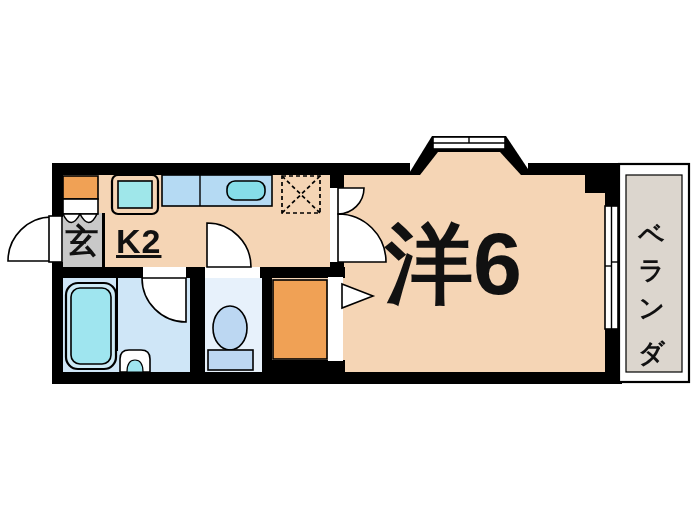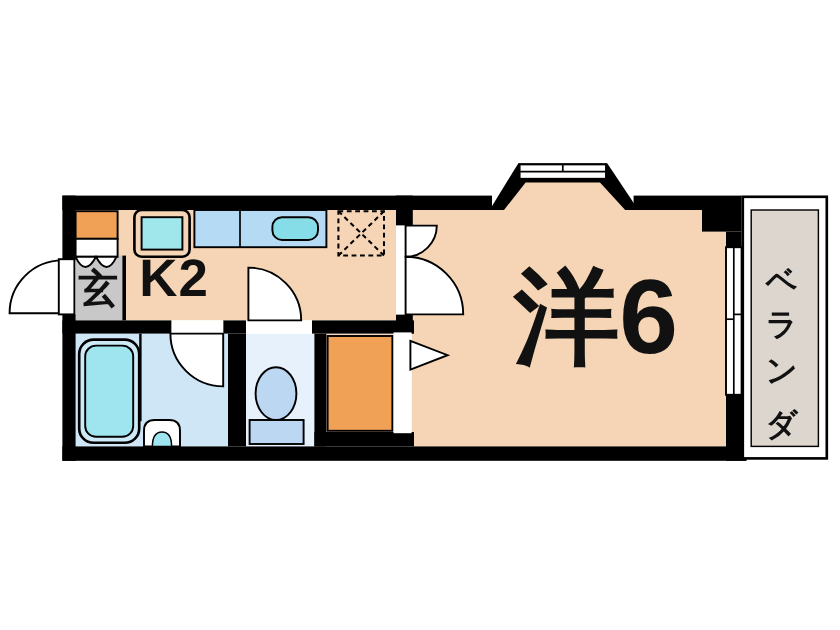--- a/index.html
+++ b/index.html
@@ -10,22 +10,22 @@
   .stage svg{position:absolute;left:0;top:0;}
   
   .ln  {stroke:#000000;stroke-width:1.6;}
   .ln2 {stroke:#000000;stroke-width:2.2;}
   .lnt {stroke:#000000;stroke-width:1.2;}
   .dash{fill:none;stroke:#000000;stroke-width:1.7;stroke-dasharray:4 3;}
   .thin{stroke:#000000;stroke-width:1.4;fill:none;}
   
   .label{position:absolute;color:#111111;font-weight:bold;line-height:1;white-space:nowrap;}
   .lbl-entrance{left:62px;top:224px;width:40px;text-align:center;font-size:33px;}
-  .lbl-kitchen{left:116px;top:211px;font-size:44px;letter-spacing:1px;}
-  .lbl-room{left:385px;top:220px;width:180px;text-align:right;font-size:88px;}
+  .lbl-kitchen{left:116px;top:224px;font-size:34px;letter-spacing:1px;text-decoration:underline;}
+  .lbl-room{left:385px;top:220px;width:180px;text-align:left;font-size:88px;}
   .lbl-balcony{left:639px;top:204px;font-size:26px;letter-spacing:9px;
                writing-mode:vertical-rl;text-orientation:upright;}
 </style>
 </head>
 <body>
 
 <div class="stage">
   <svg width="700" height="525" viewBox="0 0 700 525">
 
     <g>

